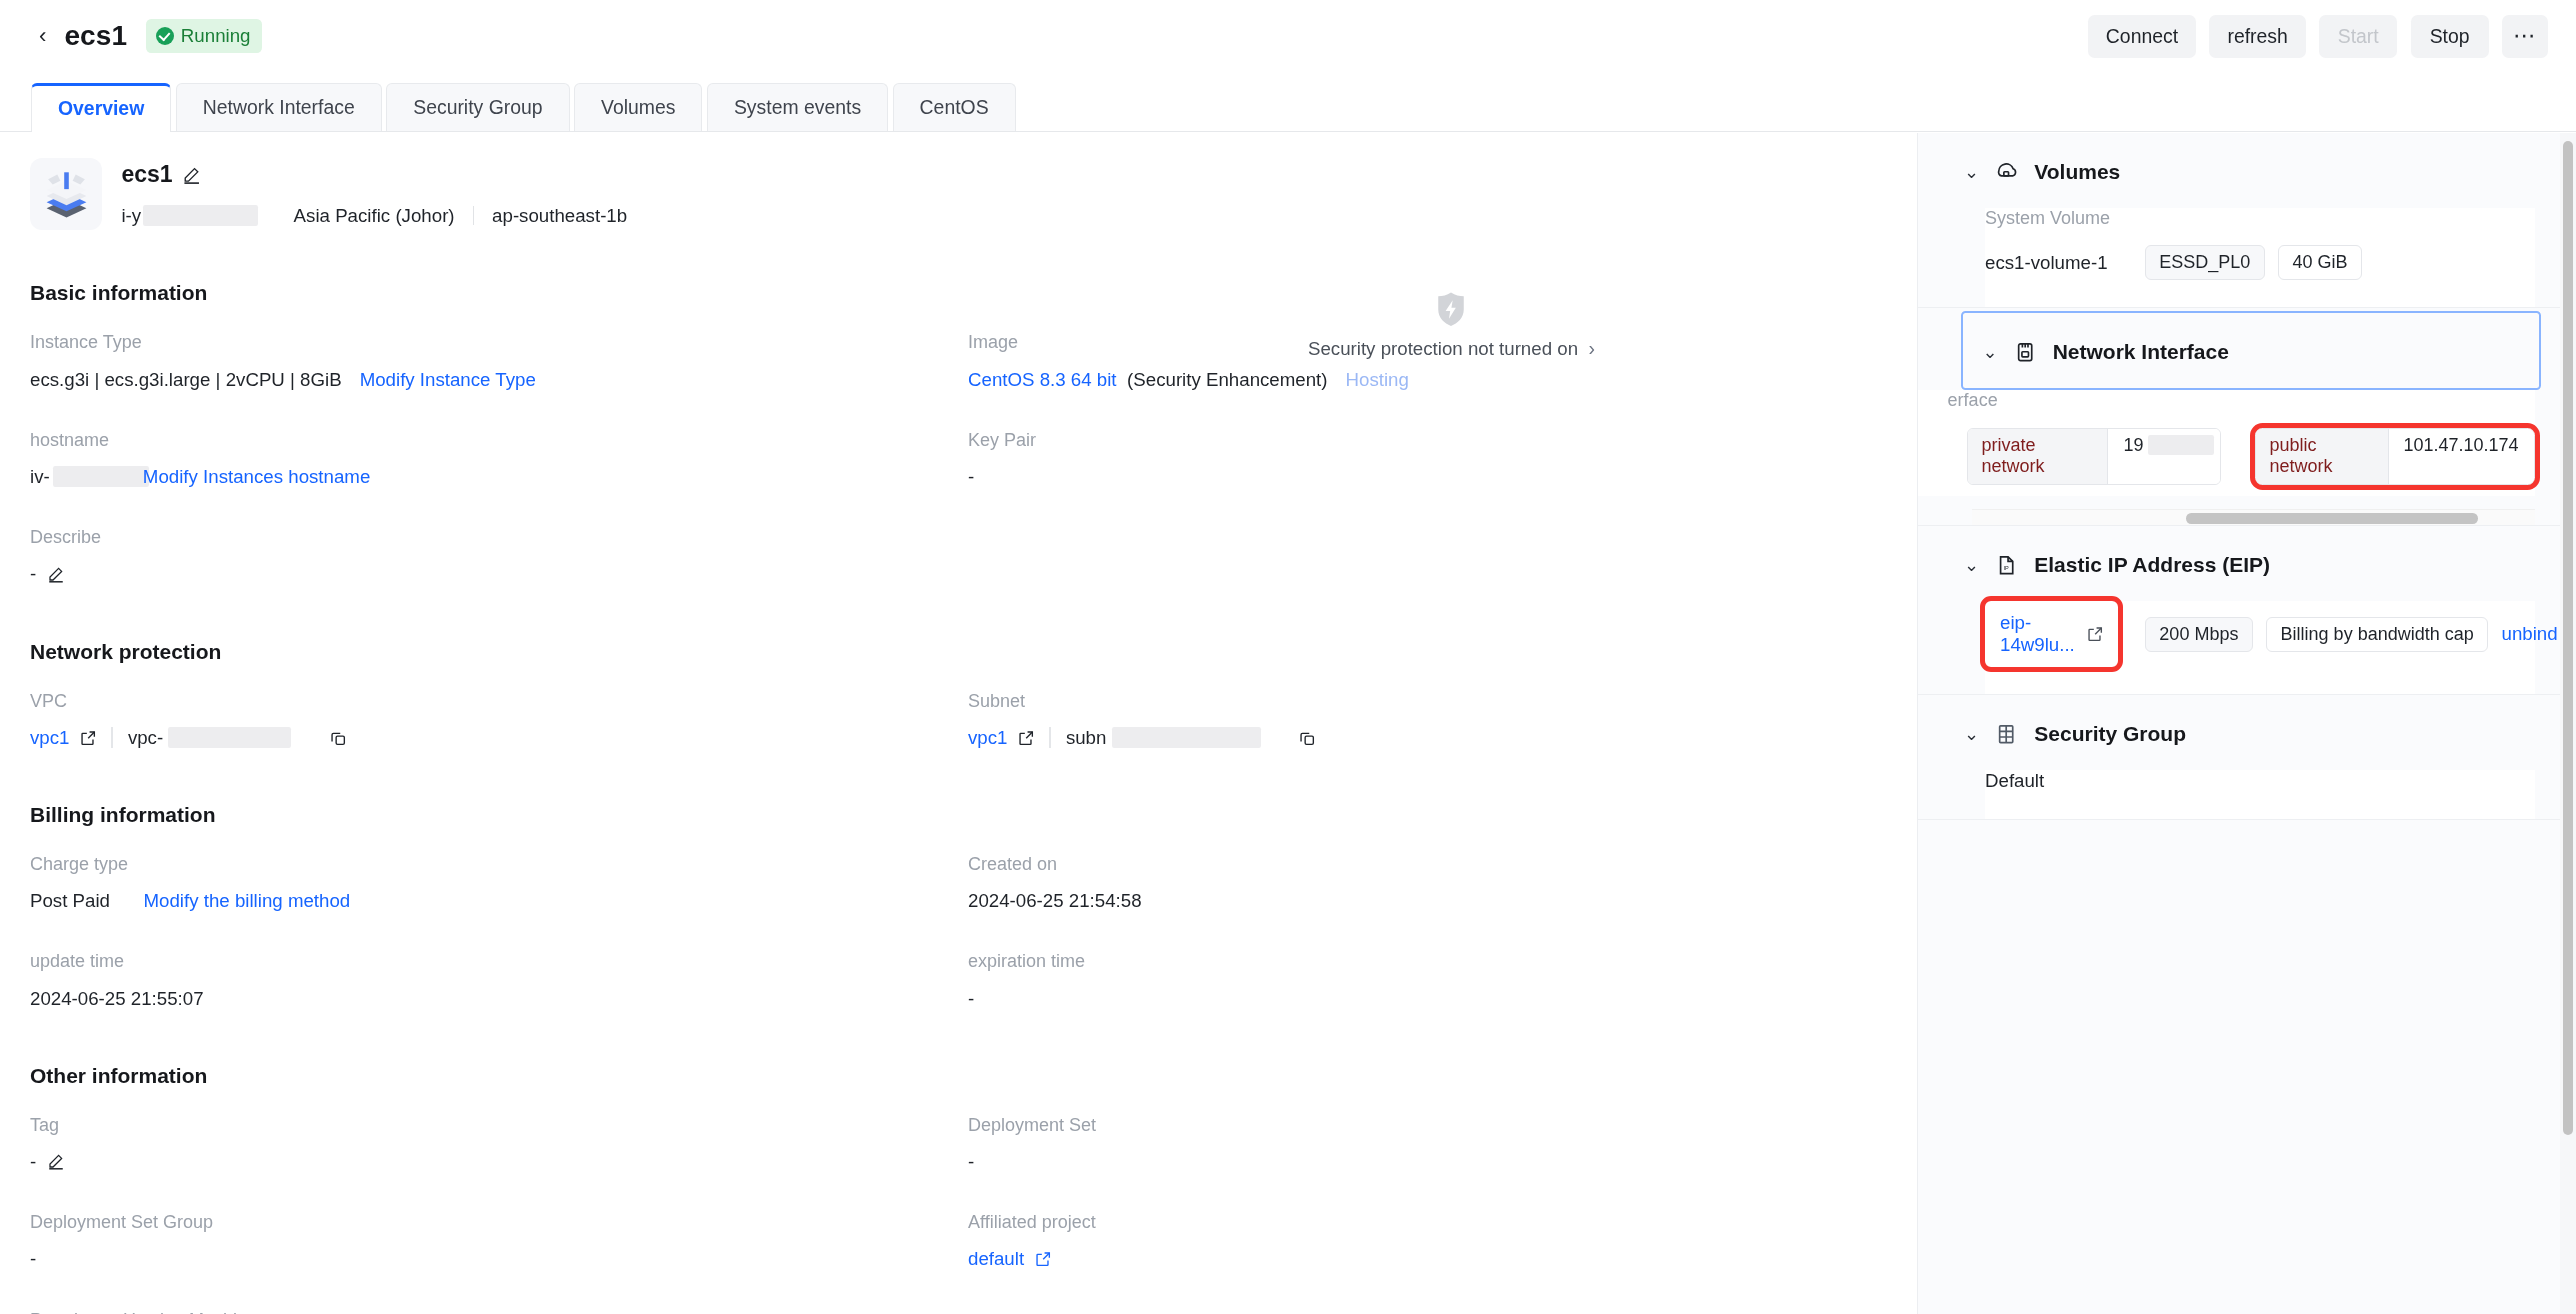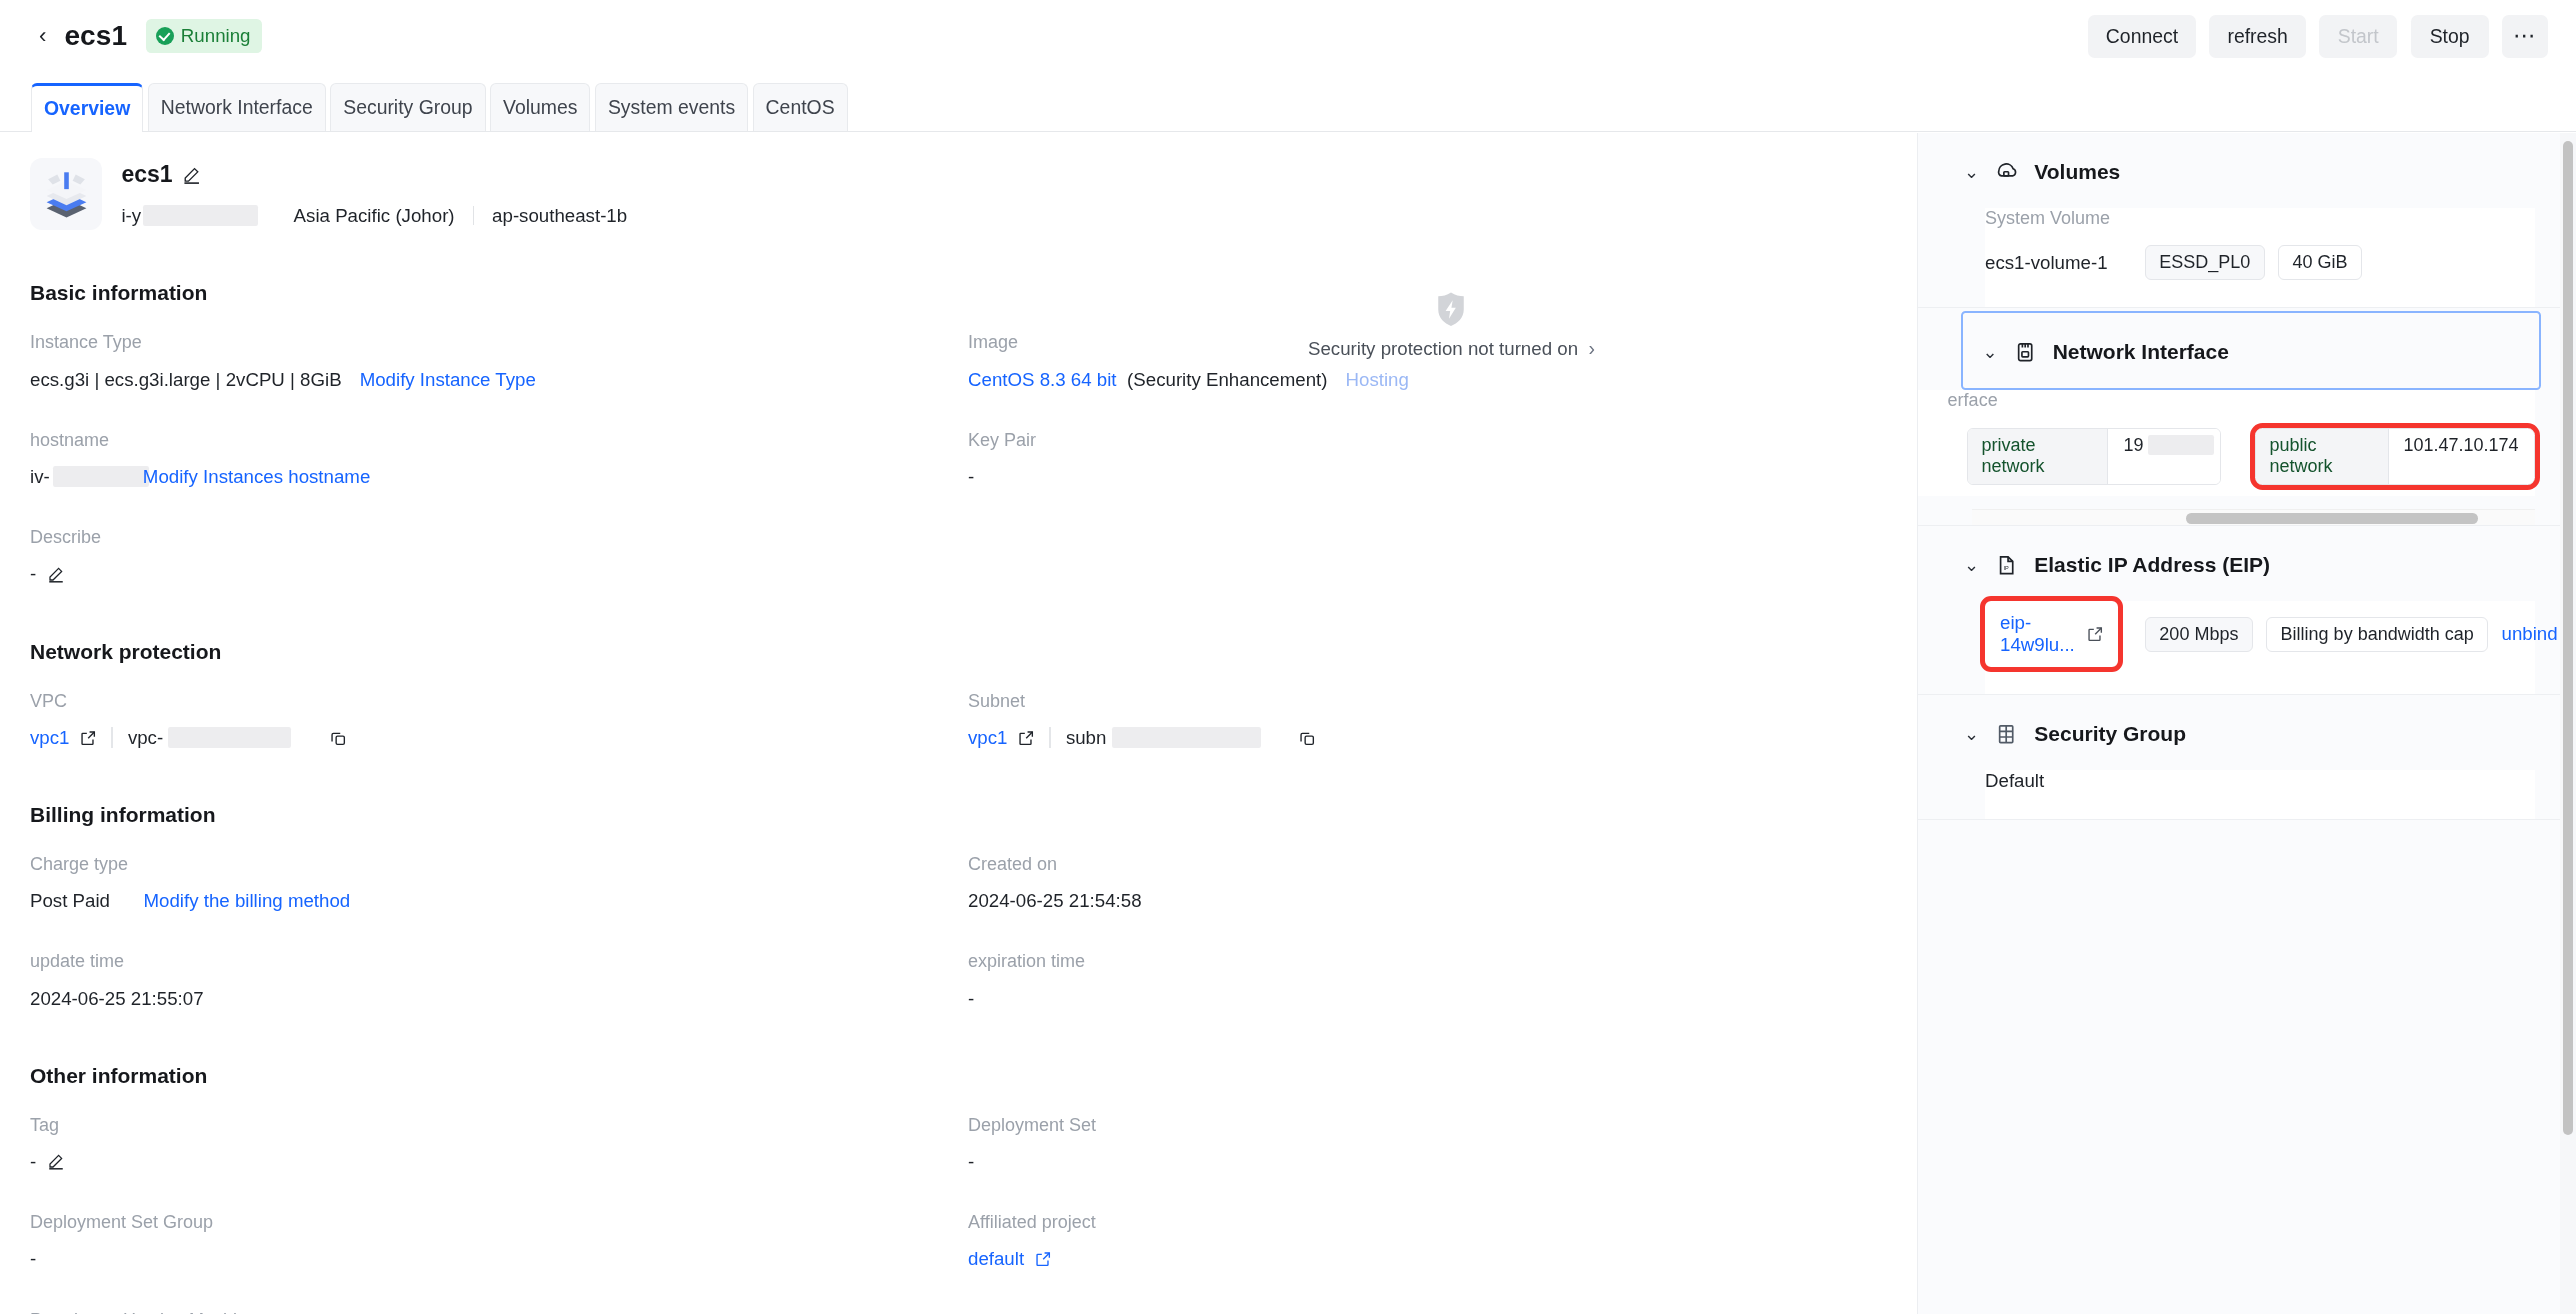--- a/index.html
+++ b/index.html
@@ -53,21 +53,21 @@
   .btn.disabled { color:#c3c6cb; cursor:default; }
   .btn.icon-only { min-width: 46px; padding:0 10.5px; font-size:22.4px; letter-spacing:1.5px; line-height:0.4;}
 
   
   .tabbar {
     position:absolute; left:0; top: 81px; width:2576px; height: 51px;
     display:flex; align-items:flex-end; padding-left: 31px;
     border-bottom: 1.5px solid #e6e8eb;
   }
   .tab {
-    height: 48px; padding: 0 12px; display:flex; align-items:center;
+    height: 48px; padding: 0 26px; display:flex; align-items:center;
     font-size: 19.4px; color:#3f444d; background:#f7f8fa;
     border: 1.5px solid #e8eaed; border-bottom:none;
     border-radius: 6px 6px 0 0; margin-right: 4.5px; cursor:pointer; white-space:nowrap;
   }
   .tab.active {
     background:#ffffff; color:#1664ff; font-weight:600;
     border-color:#e8eaed; border-top: 3px solid #1664ff;
     position:relative; z-index:2;
   }
   .tab.active::after{
@@ -144,21 +144,21 @@
   .sp-row { display:flex; align-items:center; gap: 13.4px; font-size: 18.7px; color:#1f2329; }
   .chip {
     border: 1.5px solid #e4e6ea; border-radius: 6px; padding: 6px 13.4px;
     font-size: 18px; color:#1f2329; background:#fff; white-space:nowrap;
   }
   .chip.soft { background:#f7f8fa; }
   .pairchip {
     display:inline-flex; align-items:stretch; border:1.5px solid #e4e6ea;
     border-radius: 6px; overflow:hidden; font-size:18px;
   }
-  .pairchip .k { background:#f4f5f7; padding: 6.7px 13.4px; color:#14532d; }
+  .pairchip .k { background:#f4f5f7; padding: 6.7px 13.4px; color:#7f1d1d; }
   .pairchip .v { background:#fff; padding: 6.7px 15px; color:#1f2329; border-left:1.5px solid #e4e6ea;}
   .hl-red {
     outline: 5.2px solid #f5352e; border-radius: 7.5px;
   }
   .hscroll {
     height: 16.4px; background:#fafafa; margin: 13.4px 25.4px 0 54px; position:relative;
     border-top:1.5px solid #f0f0f0;
   }
   .hscroll .thumb {
     position:absolute; left: 38%; top:3px; width: 52%; height: 10.5px;

